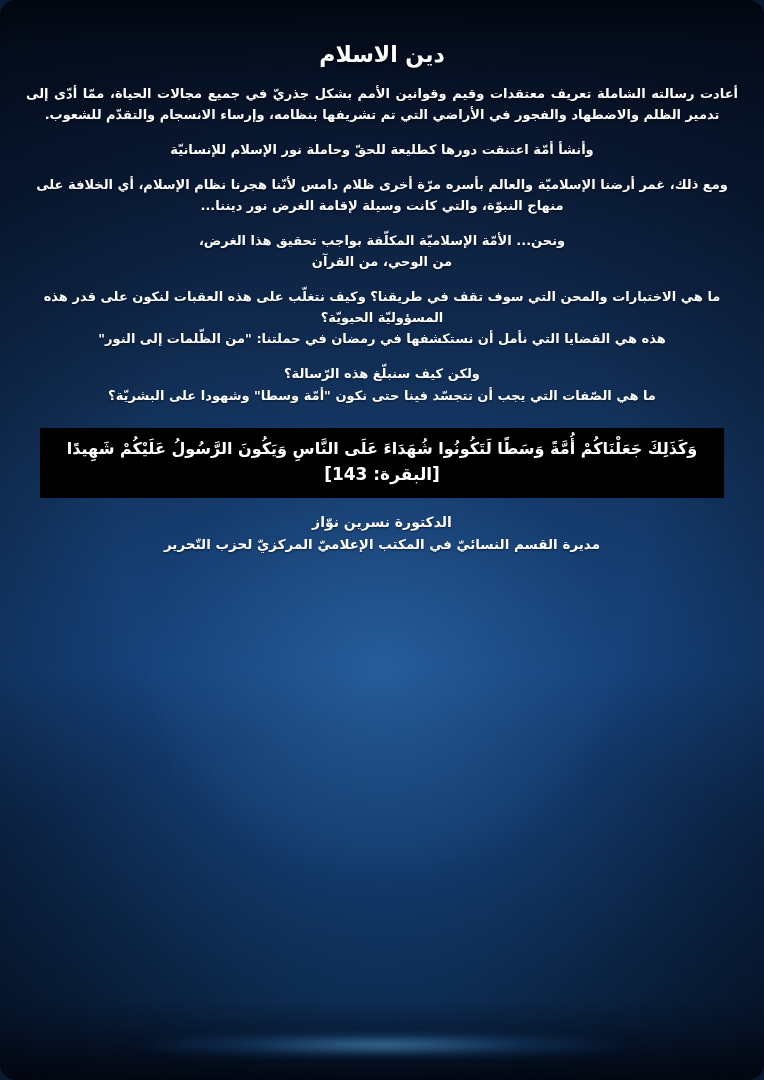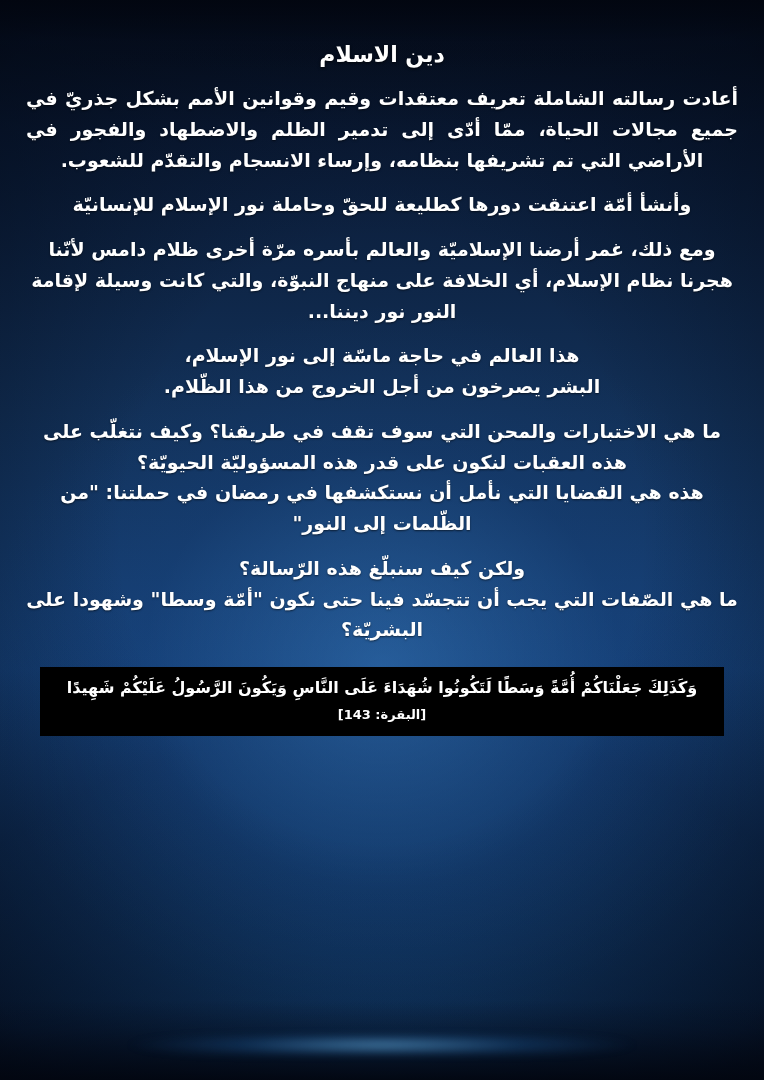--- a/index.html
+++ b/index.html
@@ -16,20 +16,21 @@
   .poster {
     position: relative;
     width: 764px;
     height: 1080px;
     box-sizing: border-box;
     background:
       radial-gradient(ellipse 70% 45% at 50% 62%, rgba(60,130,200,0.45) 0%, rgba(25,70,130,0.25) 45%, rgba(8,24,50,0.0) 75%),
       radial-gradient(ellipse 120% 60% at 50% 100%, rgba(30,110,190,0.45) 0%, rgba(10,35,75,0.15) 55%, rgba(6,18,40,0) 80%),
       linear-gradient(180deg, #050b18 0%, #0a1a35 12%, #123057 38%, #16427a 62%, #0e2a4f 82%, #061226 100%);
     overflow: hidden;
+    border-radius: 16px;
   }
   
   .vignette {
     position: absolute;
     inset: 0;
     background: radial-gradient(ellipse 85% 70% at 50% 50%, rgba(0,0,0,0) 40%, rgba(2,8,20,0.55) 85%, rgba(1,4,12,0.85) 100%);
     pointer-events: none;
   }
   .edge-dark-top {
     position: absolute;
@@ -62,21 +63,21 @@
   }
   .title {
     font-size: 22px;
     font-weight: bold;
     color: #ffffff;
     letter-spacing: 0;
     margin: 6px 0 16px 0;
     text-shadow: 0 1px 3px rgba(0,0,0,0.7);
   }
   .para {
-    font-size: 19px;
+    font-size: 13px;
     line-height: 1.62;
     font-weight: bold;
     color: #ffffff;
     margin: 0 0 14px 0;
     text-shadow: 0 1px 2px rgba(0,0,0,0.55);
   }
   .para.justify {
     text-align: justify;
     text-align-last: center;
   }
@@ -89,21 +90,21 @@
     color: #ffffff;
     font-size: 16px;
     font-weight: bold;
     line-height: 1.6;
     padding: 8px 10px 10px 10px;
     width: 96%;
     box-sizing: border-box;
     text-align: center;
   }
   .verse-ref {
-    font-size: 13px;
+    font-size: 17px;
     font-weight: bold;
   }
   .signature {
     margin-top: 14px;
     font-size: 14px;
     font-weight: bold;
     line-height: 1.55;
     color: #ffffff;
     text-shadow: 0 1px 2px rgba(0,0,0,0.6);
   }
@@ -119,28 +120,32 @@
   <div class="edge-dark-top"></div>
   <div class="edge-dark-bottom"></div>
   <div class="glow-bar"></div>
 
   <div class="content">
 
     <div class="title">دين الاسلام</div>
 
     <p class="para justify">أعادت رسالته الشاملة تعريف معتقدات وقيم وقوانين الأمم بشكل جذريّ في جميع مجالات الحياة، ممّا أدّى إلى تدمير الظلم والاضطهاد والفجور في الأراضي التي تم تشريفها بنظامه، وإرساء الانسجام والتقدّم للشعوب.</p>
     <p class="para center">وأنشأ أمّة اعتنقت دورها كطليعة للحقّ وحاملة نور الإسلام للإنسانيّة</p>
-    <p class="para center">ومع ذلك، غمر أرضنا الإسلاميّة والعالم بأسره مرّة أخرى ظلام دامس لأنّنا هجرنا نظام الإسلام، أي الخلافة على منهاج النبوّة، والتي كانت وسيلة لإقامة النور نور ديننا...</p>
-    <p class="para center" style="white-space: pre-line;">هذا العالم في حاجة ماسّة إلى نور الإسلام،
-البشر يصرخون من أجل الخروج من هذا الظّلام.</p>
+    <p class="para center">ومع ذلك، غمر أرضنا الإسلاميّة والعالم بأسره مرّة أخرى ظلام دامس لأنّنا هجرنا نظام الإسلام، أي الخلافة على منهاج النبوّة، والتي كانت وسيلة لإقامة الغرض نور ديننا...</p>
+    <p class="para center" style="white-space: pre-line;">ونحن... الأمّة الإسلاميّة المكلّفة بواجب تحقيق هذا الغرض،
+من الوحي، من القرآن</p>
     <p class="para center" style="white-space: pre-line;">ما هي الاختبارات والمحن التي سوف تقف في طريقنا؟ وكيف نتغلّب على هذه العقبات لنكون على قدر هذه المسؤوليّة الحيويّة؟
 هذه هي القضايا التي نأمل أن نستكشفها في رمضان في حملتنا: "من الظّلمات إلى النور"</p>
     <p class="para center" style="white-space: pre-line;">ولكن كيف سنبلّغ هذه الرّسالة؟
 ما هي الصّفات التي يجب أن تتجسّد فينا حتى نكون "أمّة وسطا" وشهودا على البشريّة؟</p>
 
     <div class="verse-box">
       <span>وَكَذَلِكَ جَعَلْنَاكُمْ أُمَّةً وَسَطًا لَتَكُونُوا شُهَدَاءَ عَلَى النَّاسِ وَيَكُونَ الرَّسُولُ عَلَيْكُمْ شَهِيدًا</span>
       <span class="verse-ref">[البقرة: 143]</span>
     </div>
 
+    <div class="signature">
+      <div>الدكتورة نسرين نوّاز</div>
+      <div class="sig-line2">مديرة القسم النسائيّ في المكتب الإعلاميّ المركزيّ لحزب التّحرير</div>
+    </div>
 
   </div>
 </div>
 
 </body></html>

